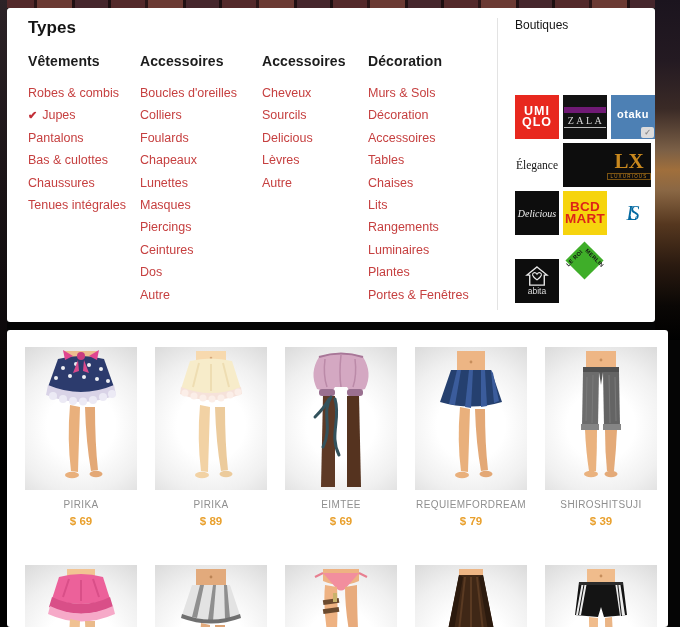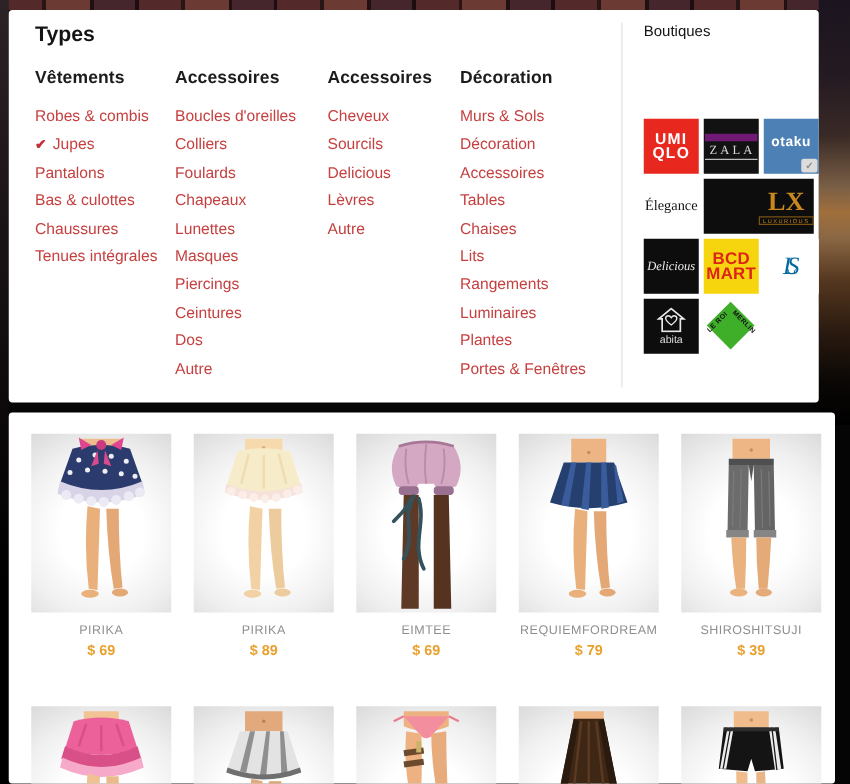--- a/index.html
+++ b/index.html
@@ -40,21 +40,21 @@
   .t-elegance span{font-family:"Liberation Serif",serif;font-size:11.5px;color:#151515;}
   .t-lx{background:#0d0d0d;padding-left:44px;}
   .t-lx .big{font-family:"Liberation Serif",serif;font-size:21px;line-height:1;color:#c8881e;font-weight:700;}
   .t-lx .sub{font-size:4.5px;color:#c8881e;letter-spacing:1.2px;margin-top:1px;border:1px solid #7a5312;padding:0 2px;}
   .t-delicious{background:#0d0d0d;}
   .t-delicious span{font-family:"Liberation Serif",serif;font-style:italic;font-size:10px;color:#eee;}
   .t-bcd{background:#f6d40e;}
   .t-bcd .logo2{color:#dd2418;font-weight:700;font-size:13.5px;line-height:.88;letter-spacing:.2px;text-align:center;}
   .t-ls{background:#fff;}
   .t-ls span{font-family:"Liberation Serif",serif;font-style:italic;font-size:20px;color:#0369a1;letter-spacing:-8px;padding-right:8px;line-height:1;}
-  .t-abita{background:#0d0d0d;}
+  .t-abita{background:#0d0d0d;margin-top:20px;}
   .t-abita .aword{font-size:8.5px;color:#ddd;margin-top:0;}
   .t-leroi{background:#fff;}
   .diamond{position:absolute;left:8px;top:8px;width:27px;height:27px;background:#3fae29;transform:rotate(45deg);}
   .lr1,.lr2{position:absolute;font-size:5.5px;font-weight:700;color:#111;letter-spacing:.4px;}
   .lr1{left:1px;top:16px;transform:rotate(-45deg);}
   .lr2{right:1px;top:16px;transform:rotate(45deg);}
   
   .products-panel{position:absolute;left:7px;top:330px;width:661px;height:297px;background:#fff;border-radius:3px;overflow:hidden;z-index:1;}
   .pitem{position:absolute;width:112px;text-align:center;}
   .pcard{width:112px;height:143px;cursor:pointer;

